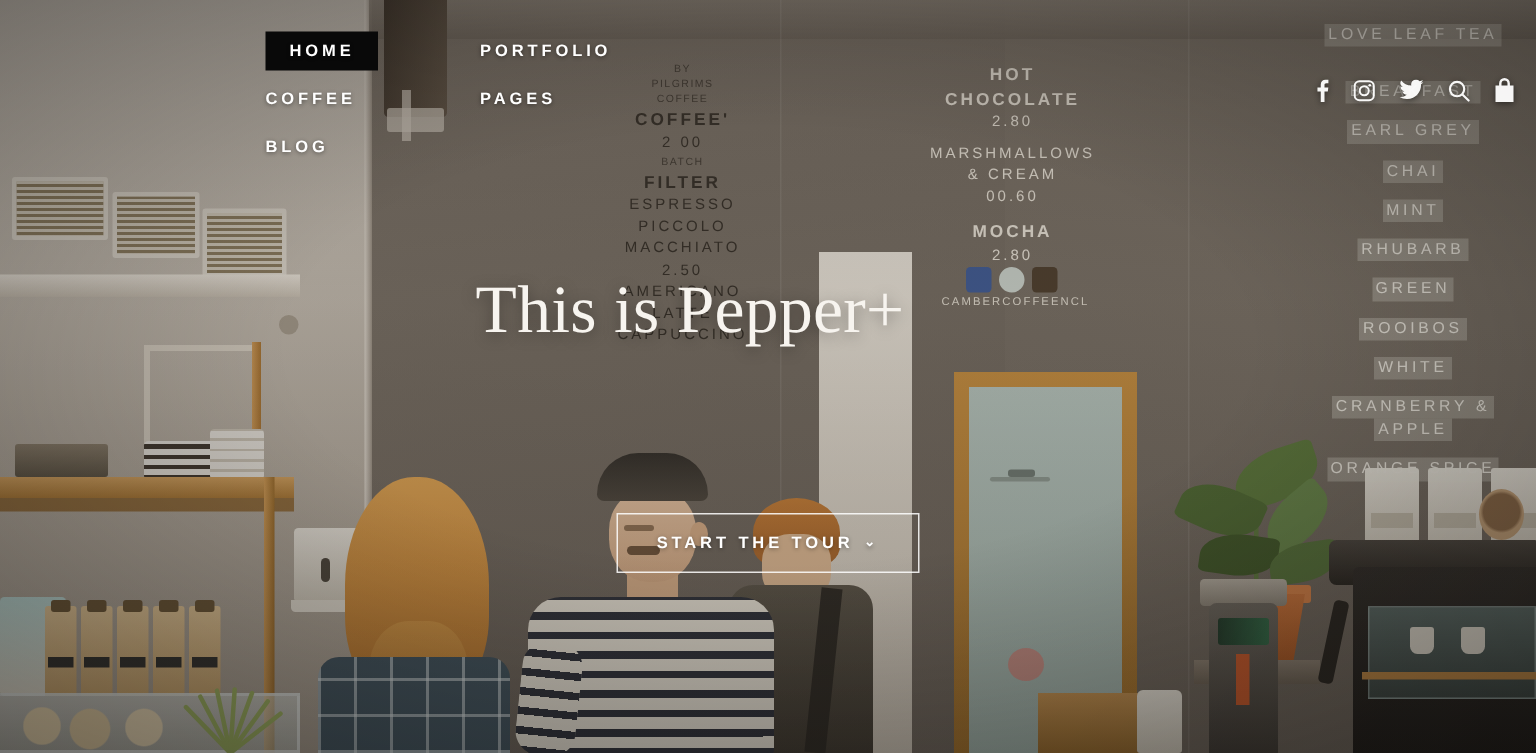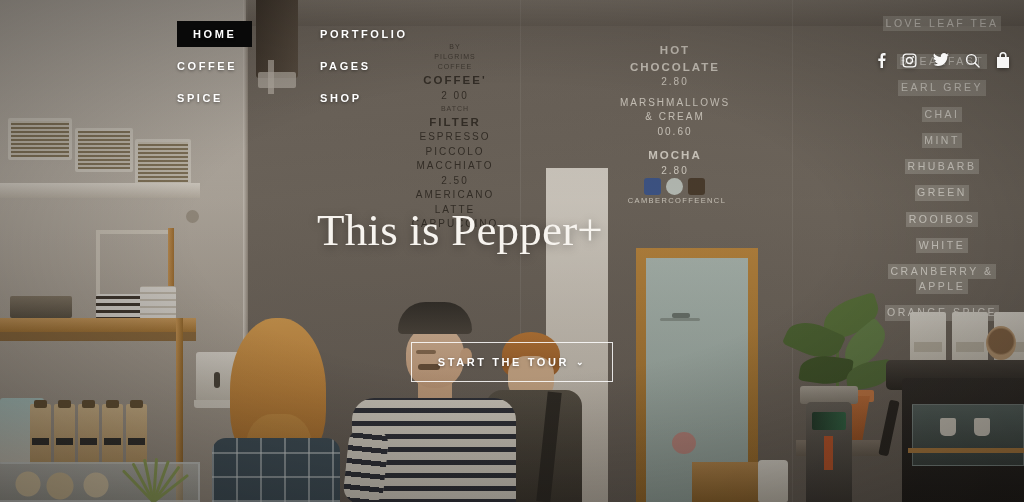--- a/index.html
+++ b/index.html
@@ -246,21 +246,21 @@
               text-shadow:0 1px 3px rgba(0,0,0,.45); white-space:nowrap; }
   .nav-col-1 .nav-item { margin-bottom:6px; }
   .nav-col-2 .nav-item { margin-bottom:6px; }
   .nav-item.active { background:#090909; padding:7px 16px; margin-left:0; display:inline-block; }
 
   .tools { position:absolute; right:14px; top:52px; display:flex; align-items:center; gap:16px; }
   .tool { color:#fff; opacity:.95; display:flex; align-items:center; justify-content:center;
           filter:drop-shadow(0 1px 2px rgba(0,0,0,.5)); cursor:pointer; }
   .tool svg { display:block; }
 
-  .hero { position:absolute; left:0; top:208px; width:920px; text-align:center; }
+  .hero { position:absolute; left:0; top:184px; width:920px; text-align:center; }
   .hero-l1, .hero-l2 { font-family:"Liberation Serif", serif; color:#f7f4ef;
                        text-shadow:0 2px 10px rgba(0,0,0,.35); }
   .hero-l1 { font-size:45px; line-height:1.0; letter-spacing:.2px; }
   .hero-l2 { font-size:45px; line-height:1.28; letter-spacing:.2px; }
 
   .cta-wrap { position:absolute; left:0; top:342px; width:1024px; text-align:center; }
   .cta { display:inline-block; border:1px solid rgba(255,255,255,.85);
          padding:13px 26px; color:#fff; font-size:11px; font-weight:700;
          letter-spacing:2.6px; text-decoration:none; background:transparent;
          text-shadow:0 1px 3px rgba(0,0,0,.4); cursor:pointer; }
@@ -434,26 +434,25 @@
     <div class="vignette"></div>
   </div>
 
   <div class="overlay">
 
 
     <nav class="nav">
       <div class="nav-col nav-col-1">
         <a class="nav-item active" href="#">HOME</a>
         <a class="nav-item" href="#">COFFEE</a>
-        <a class="nav-item" href="#">SPICE</a>
+        <a class="nav-item" href="#">BLOG</a>
       </div>
       <div class="nav-col nav-col-2">
         <a class="nav-item" href="#">PORTFOLIO</a>
         <a class="nav-item" href="#">PAGES</a>
-        <a class="nav-item" href="#">SHOP</a>
       </div>
     </nav>
 
     <div class="tools">
       <span class="tool" title="Facebook">
         <svg width="9" height="16" viewBox="0 0 9 16" fill="currentColor">
           <path d="M6 16V9h2.2l.35-2.6H6V4.8c0-.75.2-1.26 1.3-1.26H8.6V1.2C8.37 1.17 7.6 1.1 6.7 1.1 4.8 1.1 3.5 2.25 3.5 4.36V6.4H1.3V9h2.2v7H6z"></path>
         </svg>
       </span>
       <span class="tool" title="Instagram">

